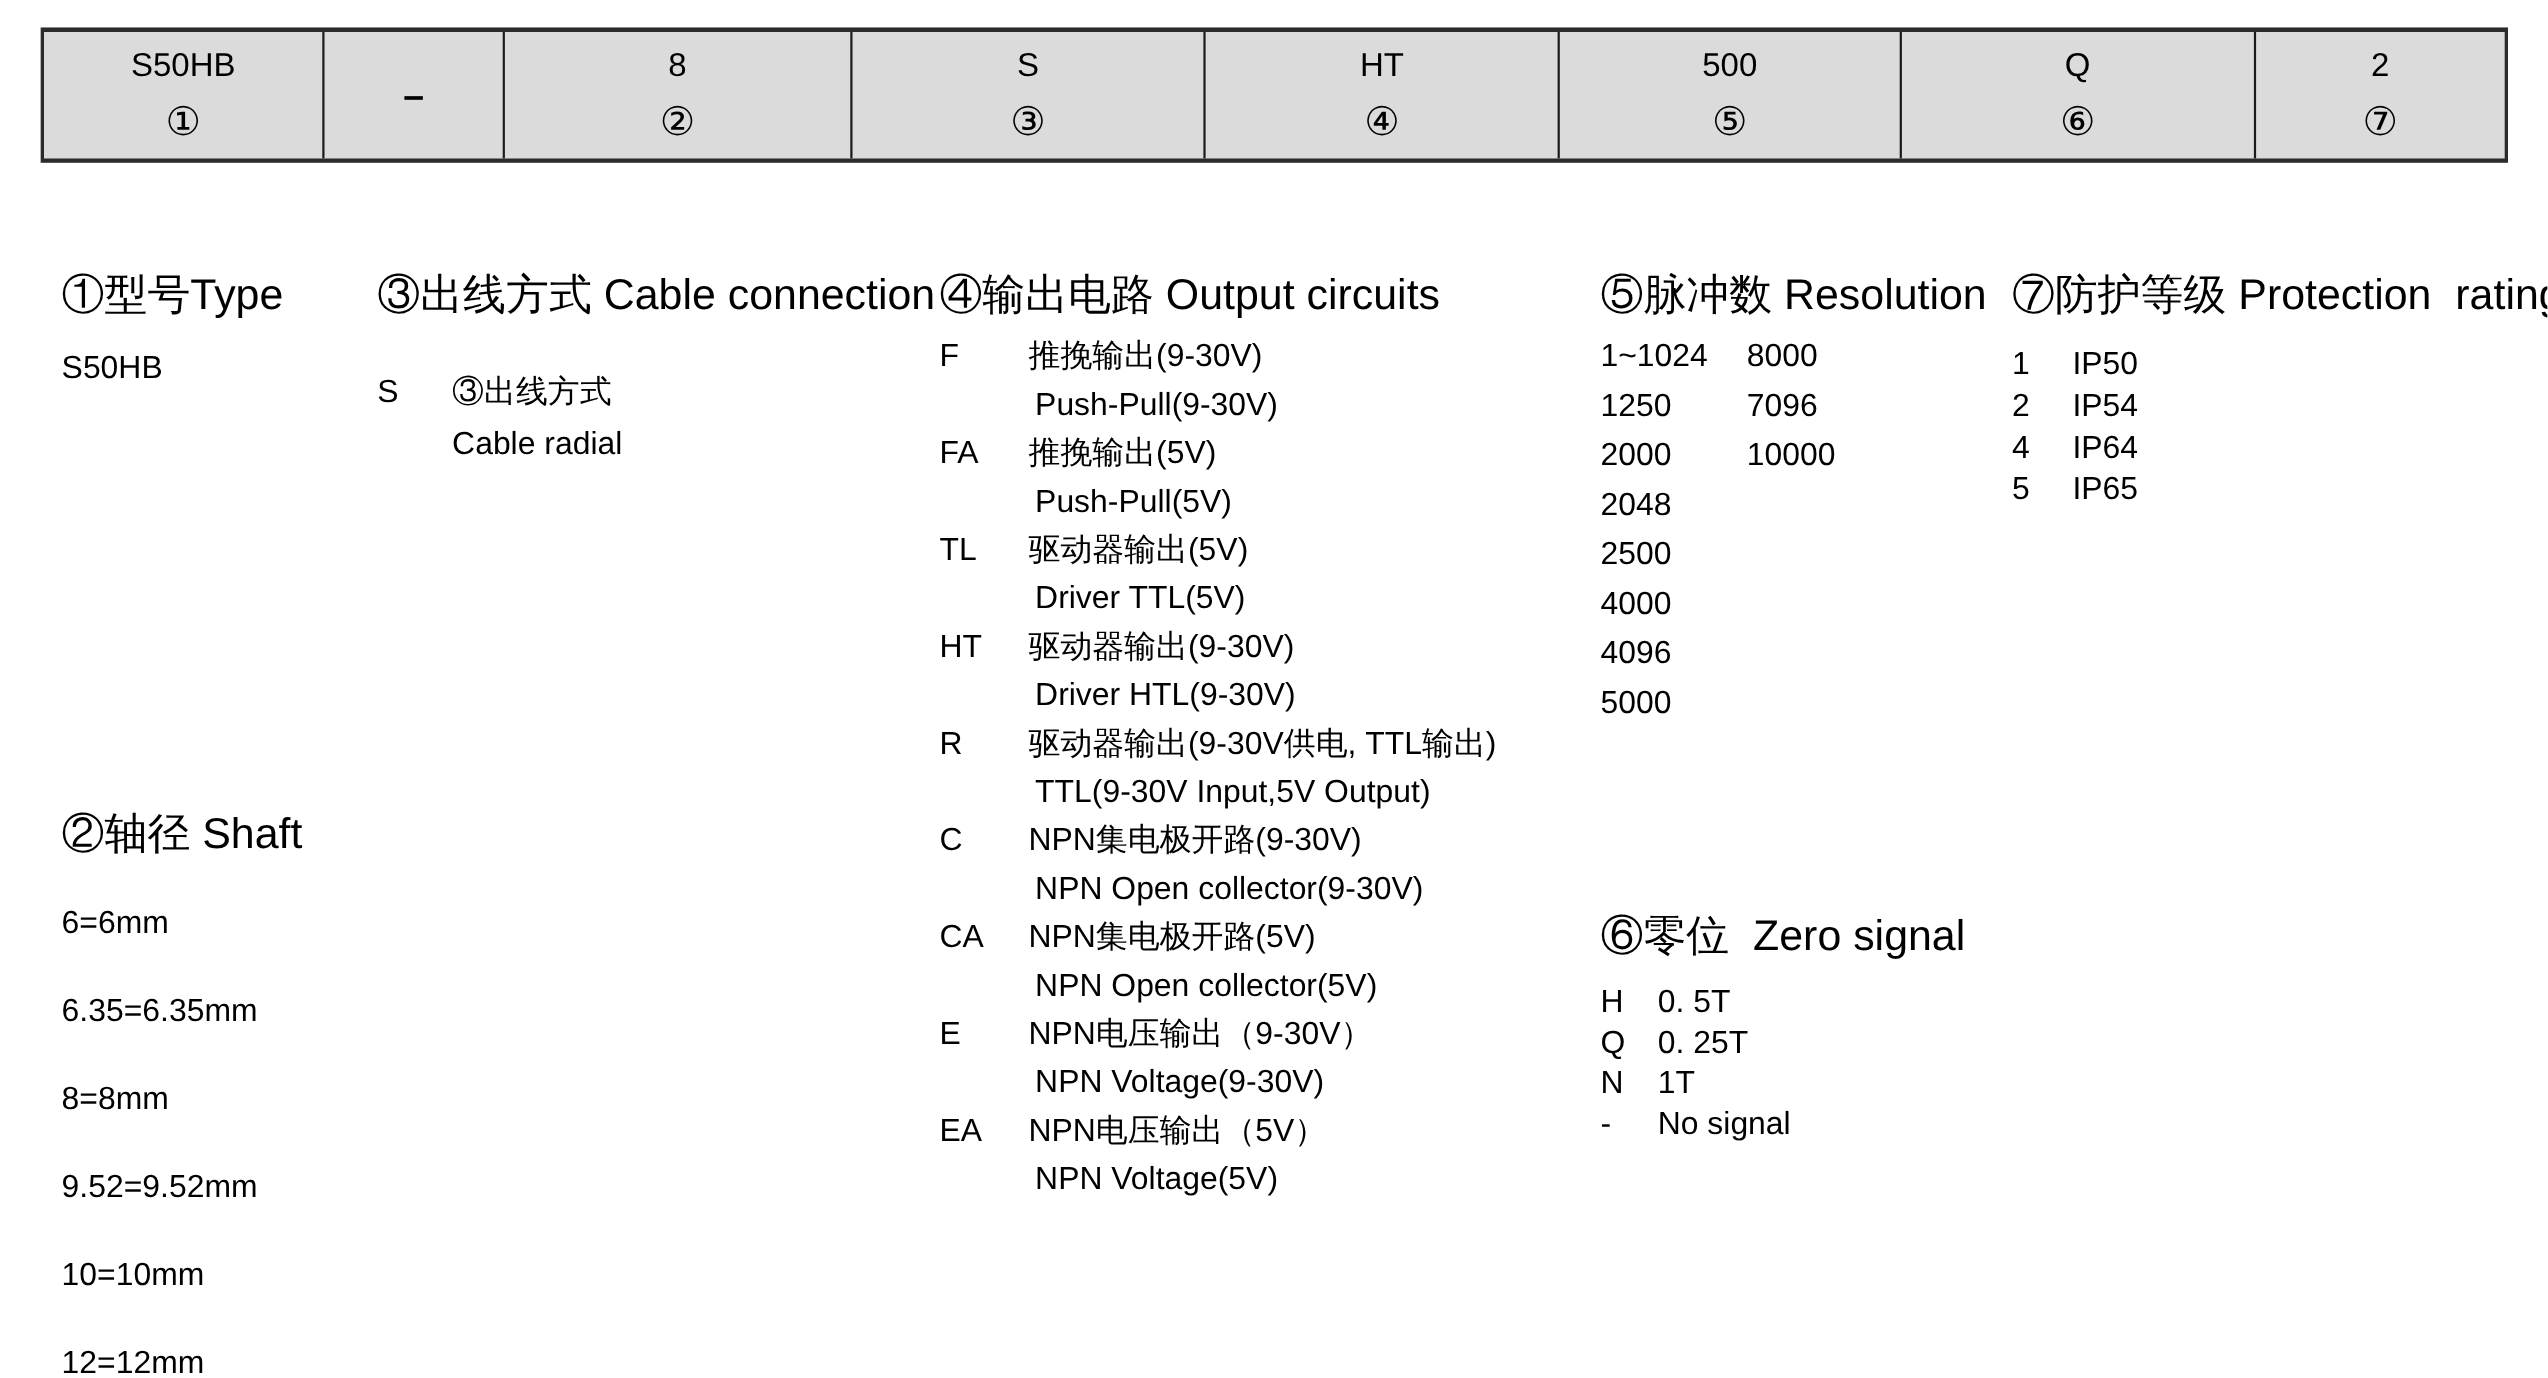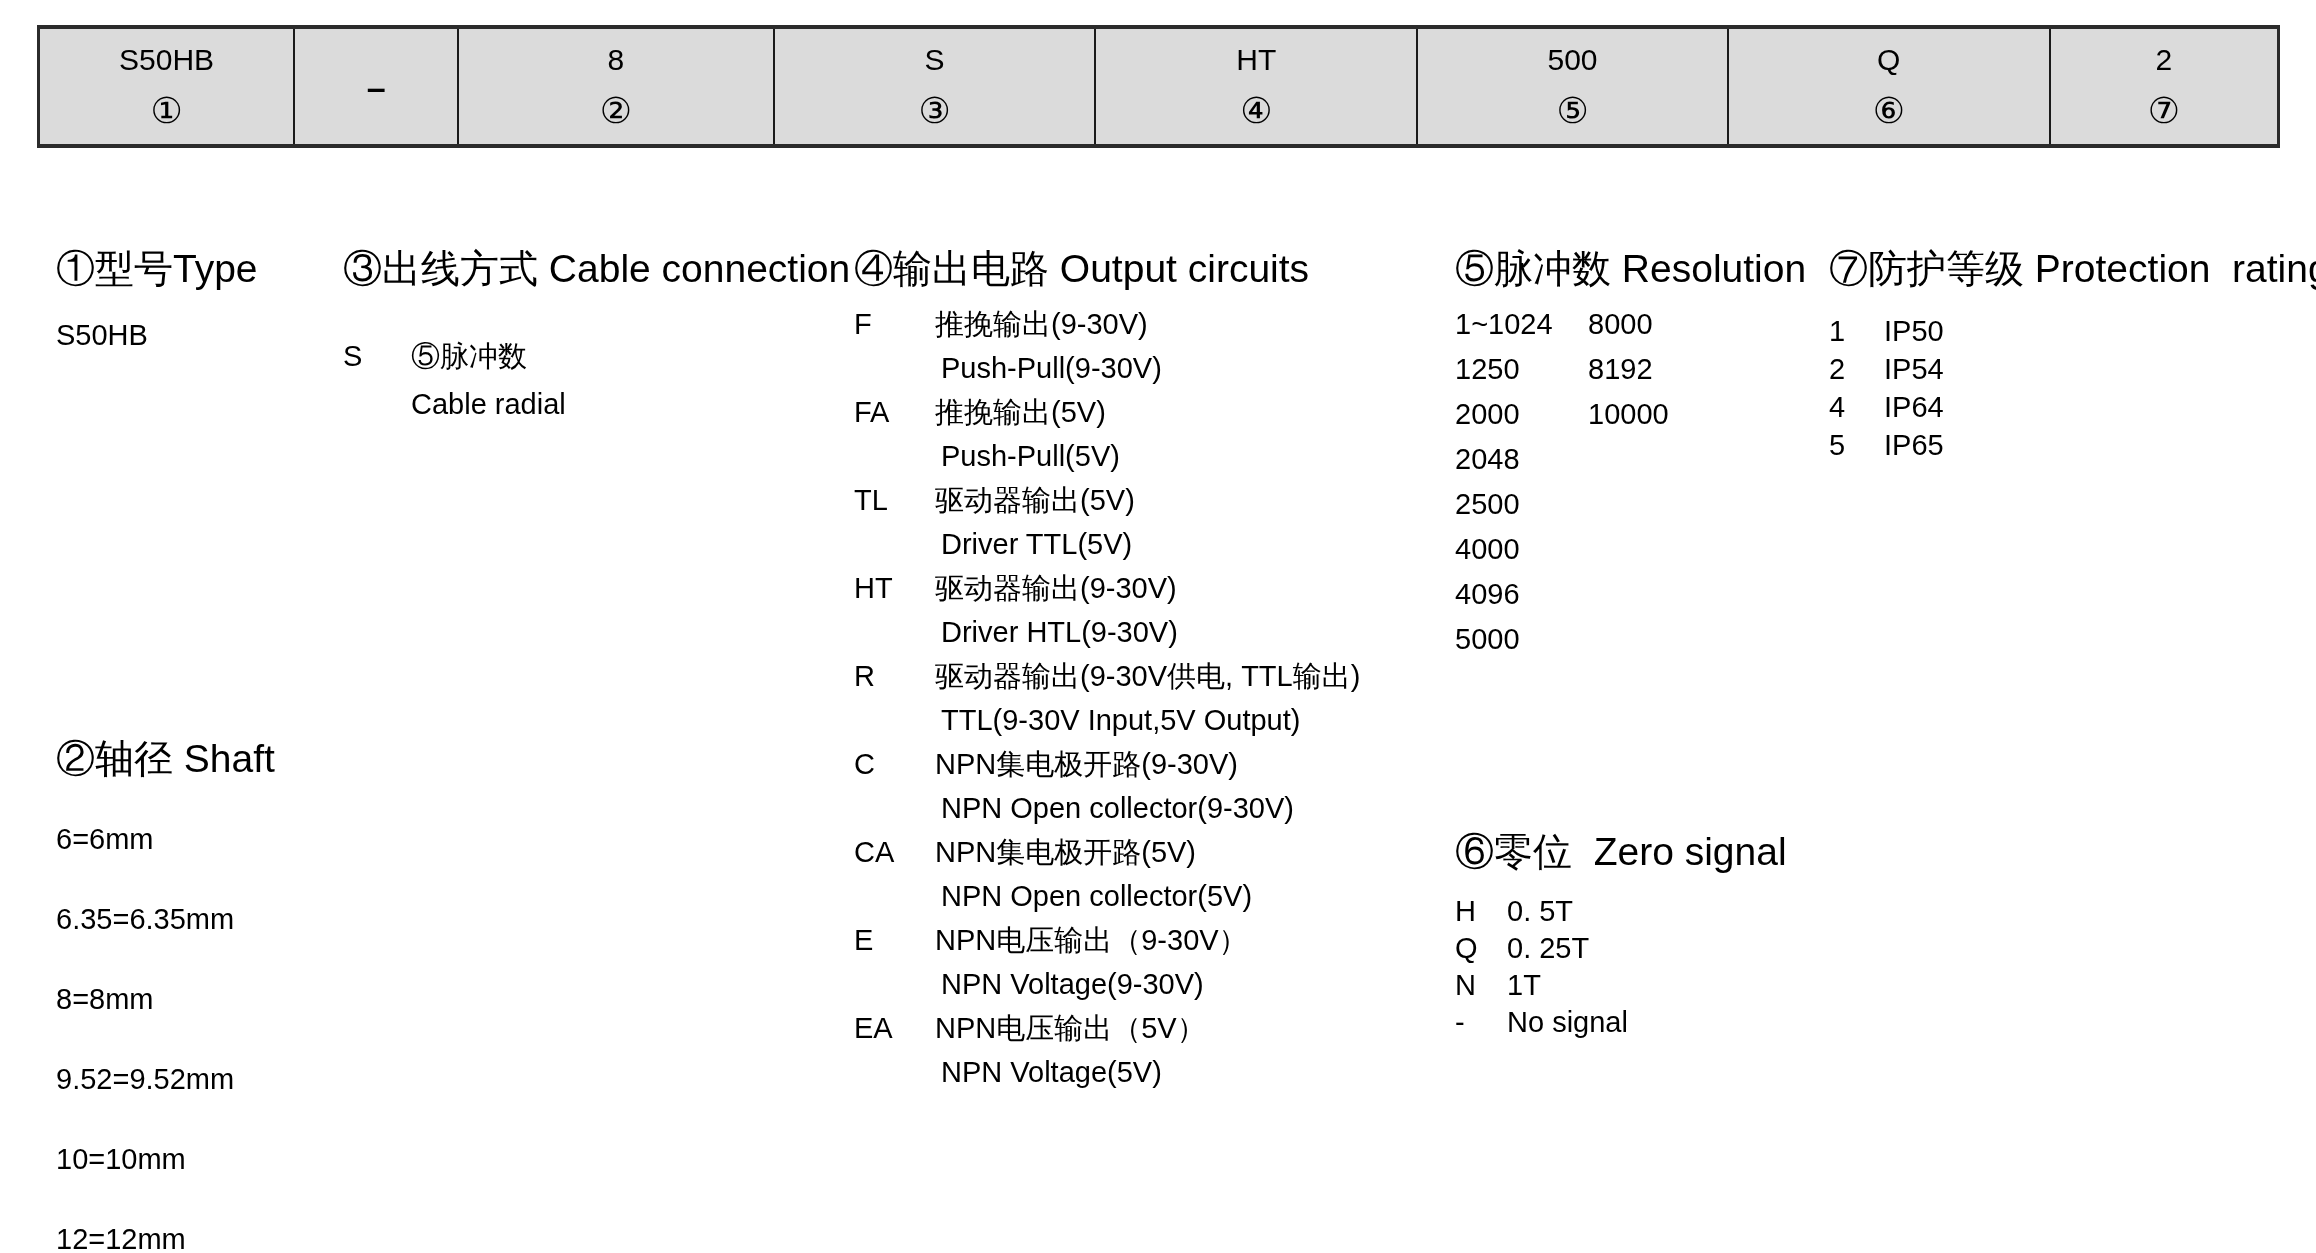--- a/index.html
+++ b/index.html
@@ -161,21 +161,21 @@
 
         <div class="shaft-item">12=12mm</div>
       </div>
   </div>
 
   <div class="sec sec-cable">
     <div class="sec-title">③出线方式 Cable connection</div>
     <div class="cable-item body-text">
       <span class="cable-code">S</span>
       <span class="cable-lines">
-        <div>⑤脉冲数</div>
+        <div>③出线方式</div>
         <div>Cable radial</div>
       </span>
     </div>
   </div>
 
   <div class="sec sec-output">
     <div class="sec-title">④输出电路 Output circuits</div>
     <div class="oc-list body-text">
 
         <div class="oc-item">
@@ -270,21 +270,21 @@
           <div>4000</div>
 
           <div>4096</div>
 
           <div>5000</div>
         </div>
       <div class="res-col2">
 
           <div>8000</div>
 
-          <div>8192</div>
+          <div>7096</div>
 
           <div>10000</div>
         </div>
     </div>
   </div>
 
   <div class="sec sec-zero">
     <div class="sec-title">⑥零位  Zero signal</div>
     <div class="zero-list body-text">
 

